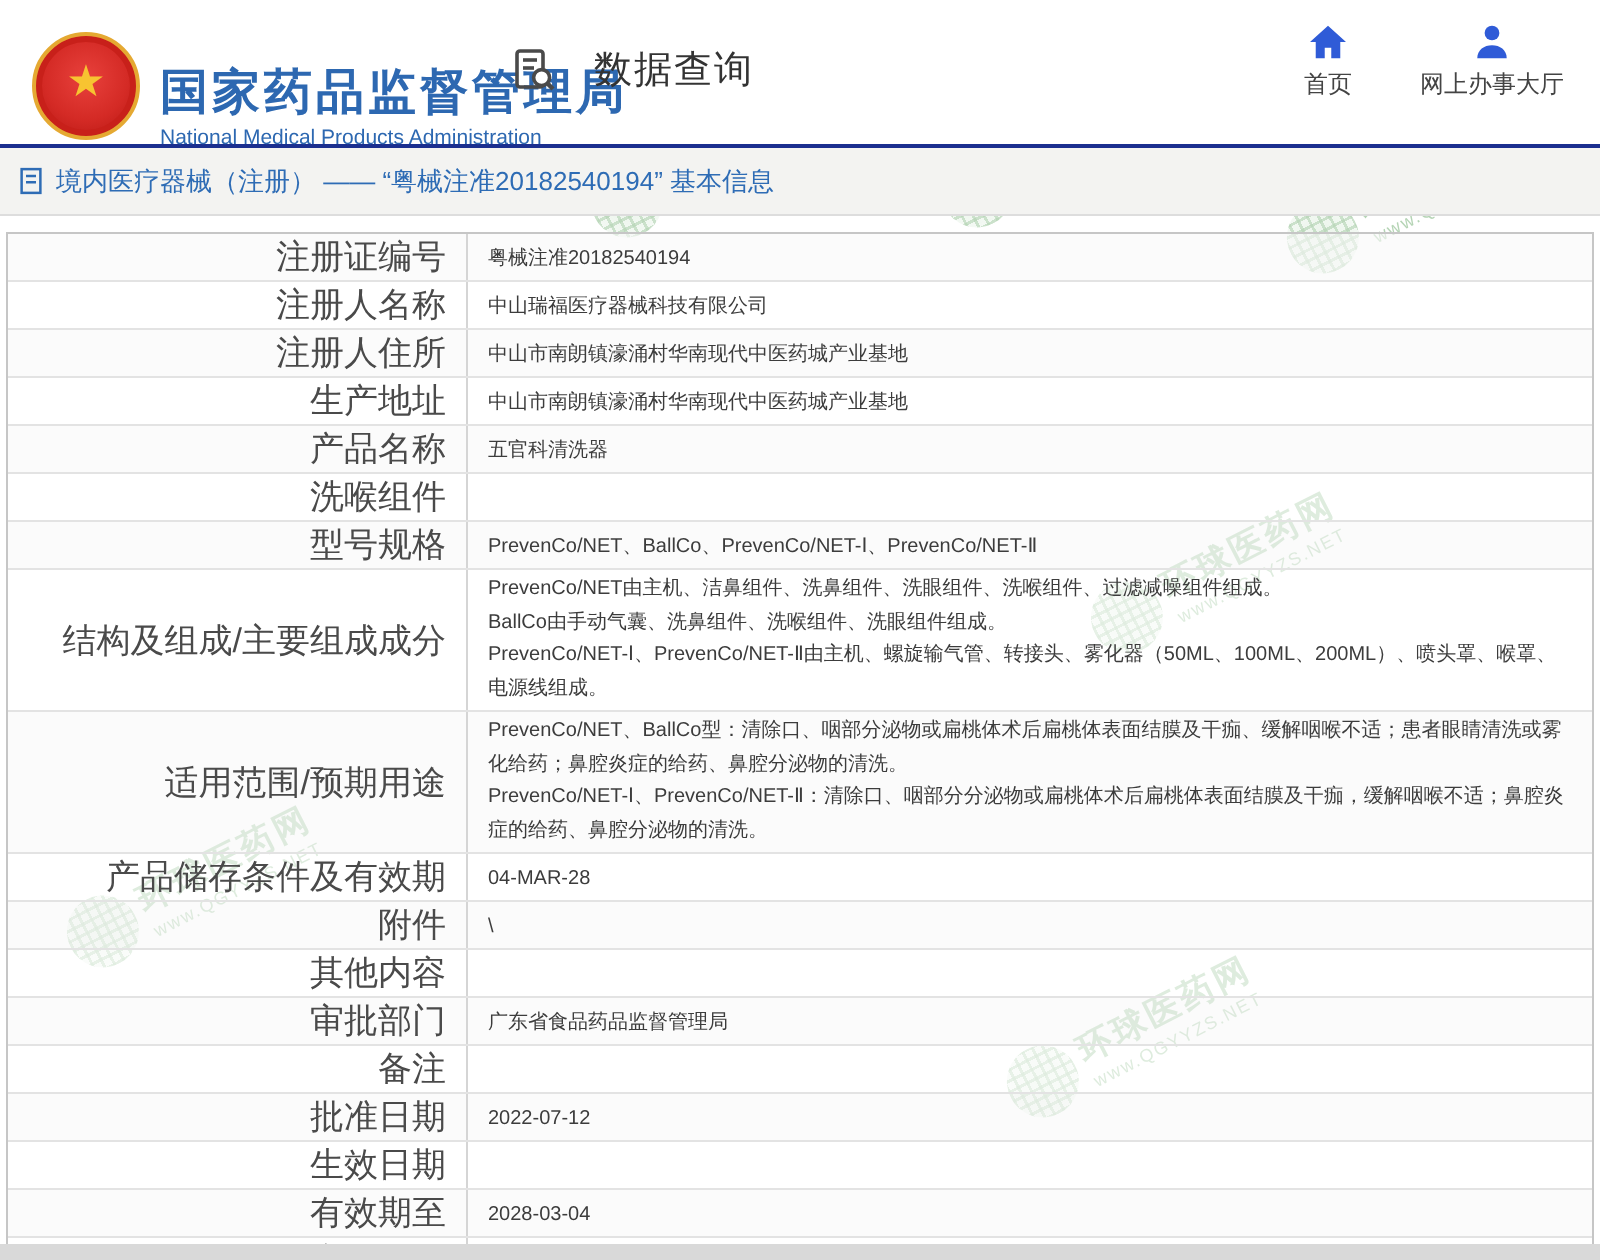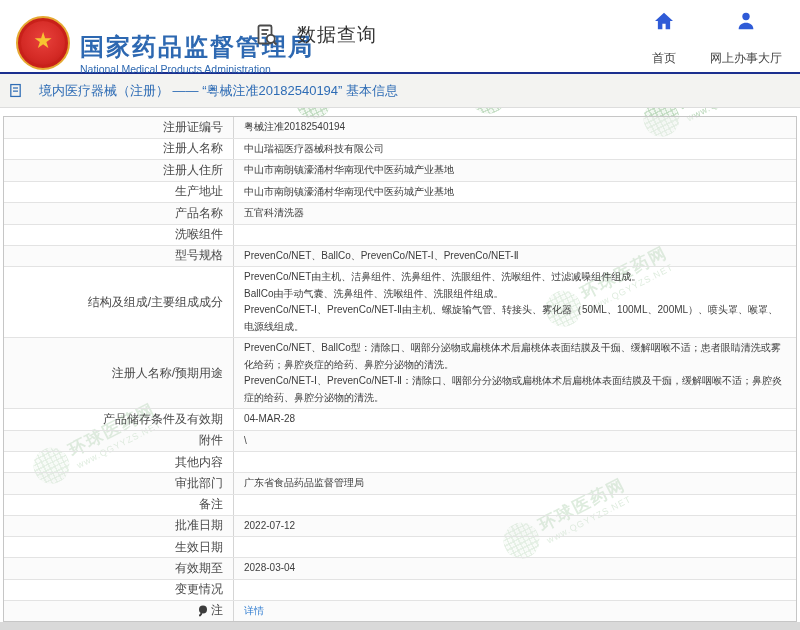--- a/index.html
+++ b/index.html
@@ -14,34 +14,34 @@
     border:2px solid #e5a932;display:flex;align-items:center;justify-content:center;
     box-shadow:inset 0 0 0 3px #c8201a;}
   .emblem .star{color:#f7c431;font-size:22px;line-height:1;margin-top:-3px;}
   .brand-text{margin-left:10px;margin-top:24px;}
   .brand-cn{font-size:24px;font-weight:bold;color:#2d68b1;letter-spacing:2px;line-height:1.1;}
   .brand-en{font-size:10.5px;color:#2d68b1;margin-top:3px;}
   .section{position:absolute;left:255px;top:22px;display:flex;align-items:center;}
   .section-title{font-size:19px;color:#333;margin-left:18px;letter-spacing:1px;}
   .nav{position:absolute;right:18px;top:12px;display:flex;gap:34px;}
   .nav-item{display:flex;flex-direction:column;align-items:center;cursor:pointer;}
-  .nav-item .lbl{font-size:12px;color:#444;margin-top:20px;}
+  .nav-item .lbl{font-size:12px;color:#444;margin-top:4px;}
 
   
   .crumbbar{height:33px;background:#f3f3f1;border-bottom:1px solid #ddd;
     display:flex;align-items:center;padding-left:8px;position:relative;z-index:2;}
-  .crumbbar .txt{font-size:13px;color:#2e6cb5;margin-left:16px;}
+  .crumbbar .txt{font-size:13px;color:#2e6cb5;margin-left:5px;}
 
   
   .tablewrap{margin:8px 3px 0 3px;border:1px solid #c6c6c6;position:relative;z-index:2;background:transparent;}
   .row{display:flex;border-bottom:1px solid #e3e3e3;min-height:20px;background:rgba(255,255,255,0.55);}
   .row:nth-child(odd){background:rgba(248,248,248,0.6);}
   .row:last-child{border-bottom:none;}
   .cell-label{width:219px;flex:0 0 219px;display:flex;align-items:center;justify-content:flex-end;
-    text-align:right;padding-right:10px;color:#4a4a4a;font-size:12px;
+    text-align:right;padding-right:10px;color:#4a4a4a;font-size:17px;
     border-right:1px solid #d5d5d5;gap:3px;}
   .cell-value{flex:1;padding:2px 10px;display:flex;align-items:flex-end;
     color:#3c3c3c;font-size:10px;line-height:16.5px;}
   .cell-value .val{white-space:pre-line;}
   .cell-value a{color:#2f7cd0;text-decoration:none;cursor:pointer;}
 
   
   .stamp{position:absolute;display:flex;align-items:center;gap:5px;
     transform:rotate(-27deg);pointer-events:none;opacity:.55;z-index:1;}
   .globe{width:36px;height:36px;border-radius:50%;flex:0 0 36px;
@@ -216,21 +216,21 @@
           <span>结构及组成/主要组成成分</span>
         </div>
         <div class="cell-value">
           <span class="val">PrevenCo/NET由主机、洁鼻组件、洗鼻组件、洗眼组件、洗喉组件、过滤减噪组件组成。
 BallCo由手动气囊、洗鼻组件、洗喉组件、洗眼组件组成。
 PrevenCo/NET-Ⅰ、PrevenCo/NET-Ⅱ由主机、螺旋输气管、转接头、雾化器（50ML、100ML、200ML）、喷头罩、喉罩、电源线组成。</span>
         </div>
       </div>
       <div class="row">
         <div class="cell-label">
-          <span>注册人名称/预期用途</span>
+          <span>适用范围/预期用途</span>
         </div>
         <div class="cell-value">
           <span class="val">PrevenCo/NET、BallCo型：清除口、咽部分泌物或扁桃体术后扁桃体表面结膜及干痂、缓解咽喉不适；患者眼睛清洗或雾化给药；鼻腔炎症的给药、鼻腔分泌物的清洗。
 PrevenCo/NET-Ⅰ、PrevenCo/NET-Ⅱ：清除口、咽部分分泌物或扁桃体术后扁桃体表面结膜及干痂，缓解咽喉不适；鼻腔炎症的给药、鼻腔分泌物的清洗。</span>
         </div>
       </div>
       <div class="row">
         <div class="cell-label">
           <span>产品储存条件及有效期</span>
         </div>

